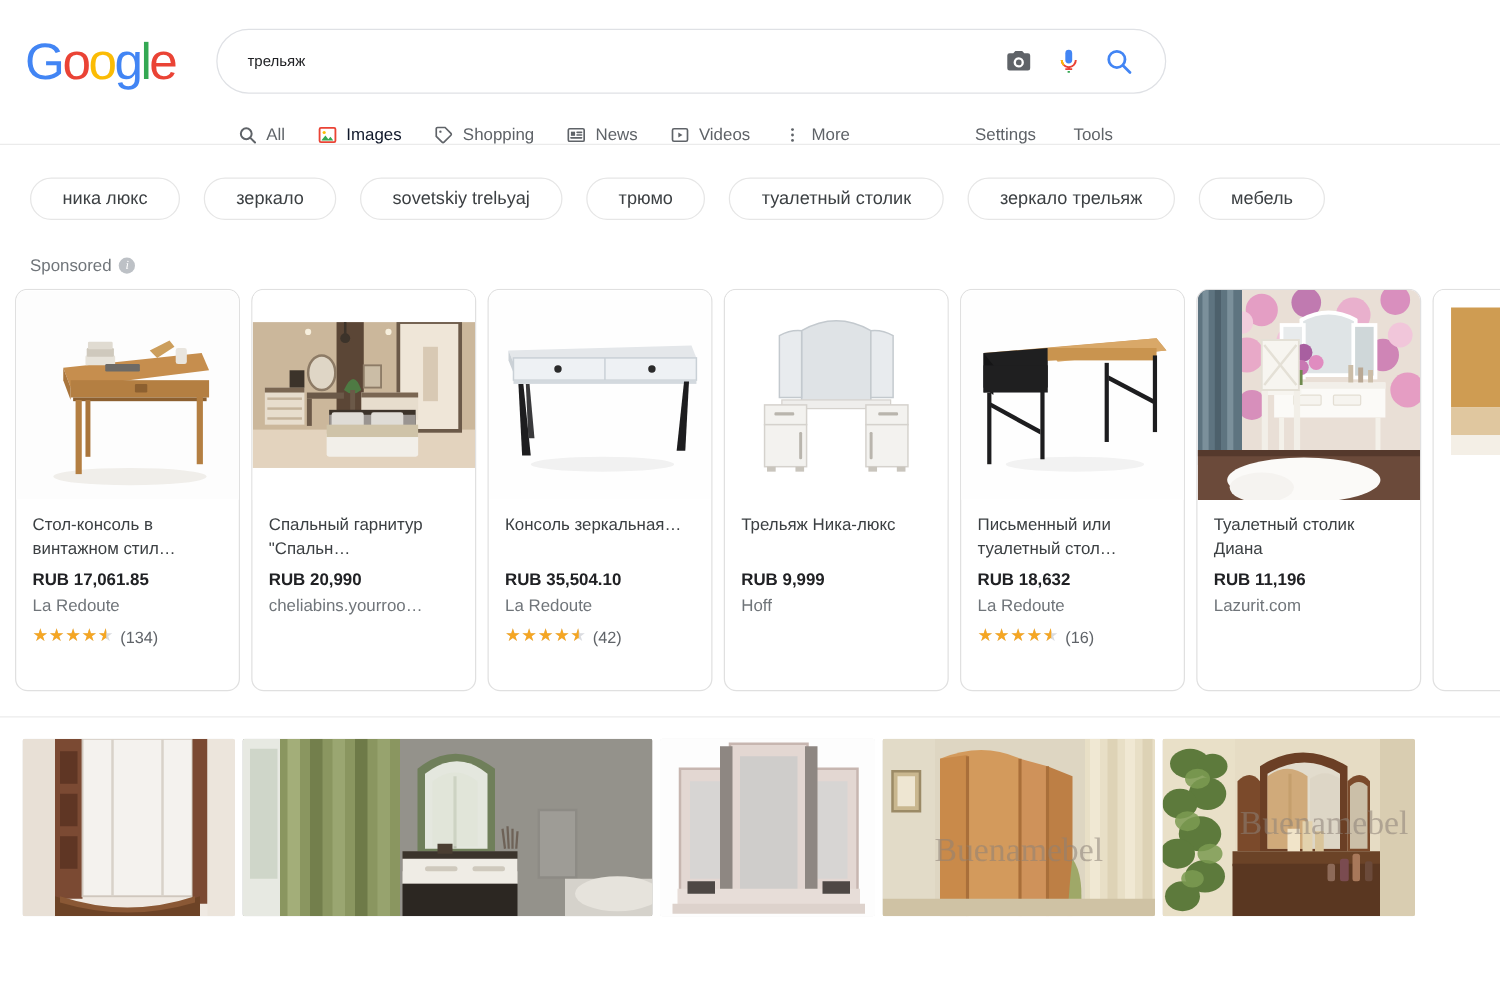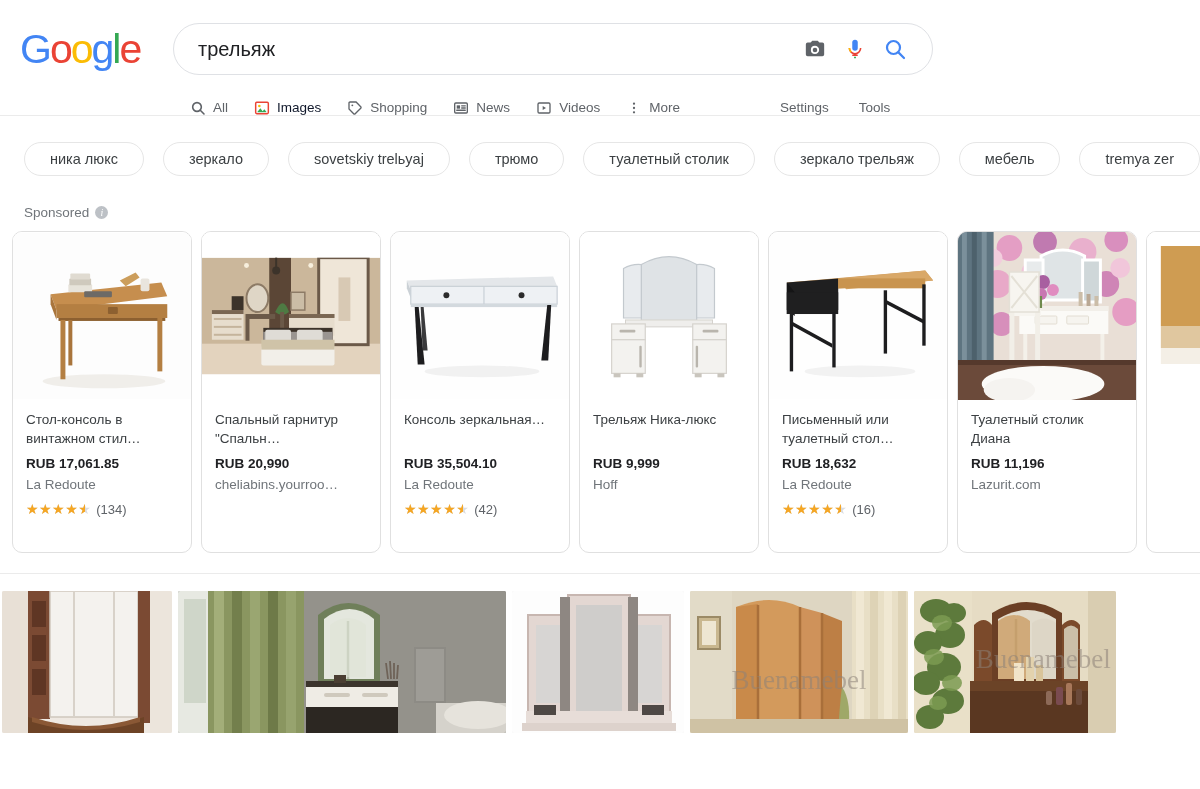--- a/index.html
+++ b/index.html
@@ -43,21 +43,21 @@
     background: #fff;
     display: flex;
     align-items: center;
   }
   .search-input {
     flex: 1;
     border: none;
     outline: none;
     background: transparent;
     font-family: "Liberation Sans", sans-serif;
-    font-size: 20px;
+    font-size: 12px;
     color: #202124;
     padding: 0 14px 0 24px;
     height: 100%;
   }
   .search-icons {
     display: flex;
     align-items: center;
     gap: 14px;
     padding-right: 24px;
   }
@@ -256,21 +256,21 @@
 
   
   .divider {
     margin: 12px 0 0 0;
     height: 1px;
     background: #ebebeb;
   }
   .imgrow {
     display: flex;
     gap: 6px;
-    padding: 17px 0 0 2px;
+    padding: 17px 0 0 18px;
     height: 160px;
     overflow: hidden;
   }
   .gimg {
     flex: 0 0 auto;
     border-radius: 2px;
     overflow: hidden;
     position: relative;
     background: #eee;
     cursor: pointer;
@@ -395,21 +395,20 @@
 </div>
 
 <div class="chiprow">
   <div class="chip">ника люкс</div>
   <div class="chip">зеркало</div>
   <div class="chip">sovetskiy trelьyaj</div>
   <div class="chip">трюмо</div>
   <div class="chip">туалетный столик</div>
   <div class="chip">зеркало трельяж</div>
   <div class="chip">мебель</div>
-  <div class="chip">tremya zer</div>
 </div>
 
 <div class="sponsored">
   <span class="sponsored-label">Sponsored</span>
   <span class="info-icon">i</span>
 </div>
 
 <div class="cardrow">
 
   <div class="pcard">

